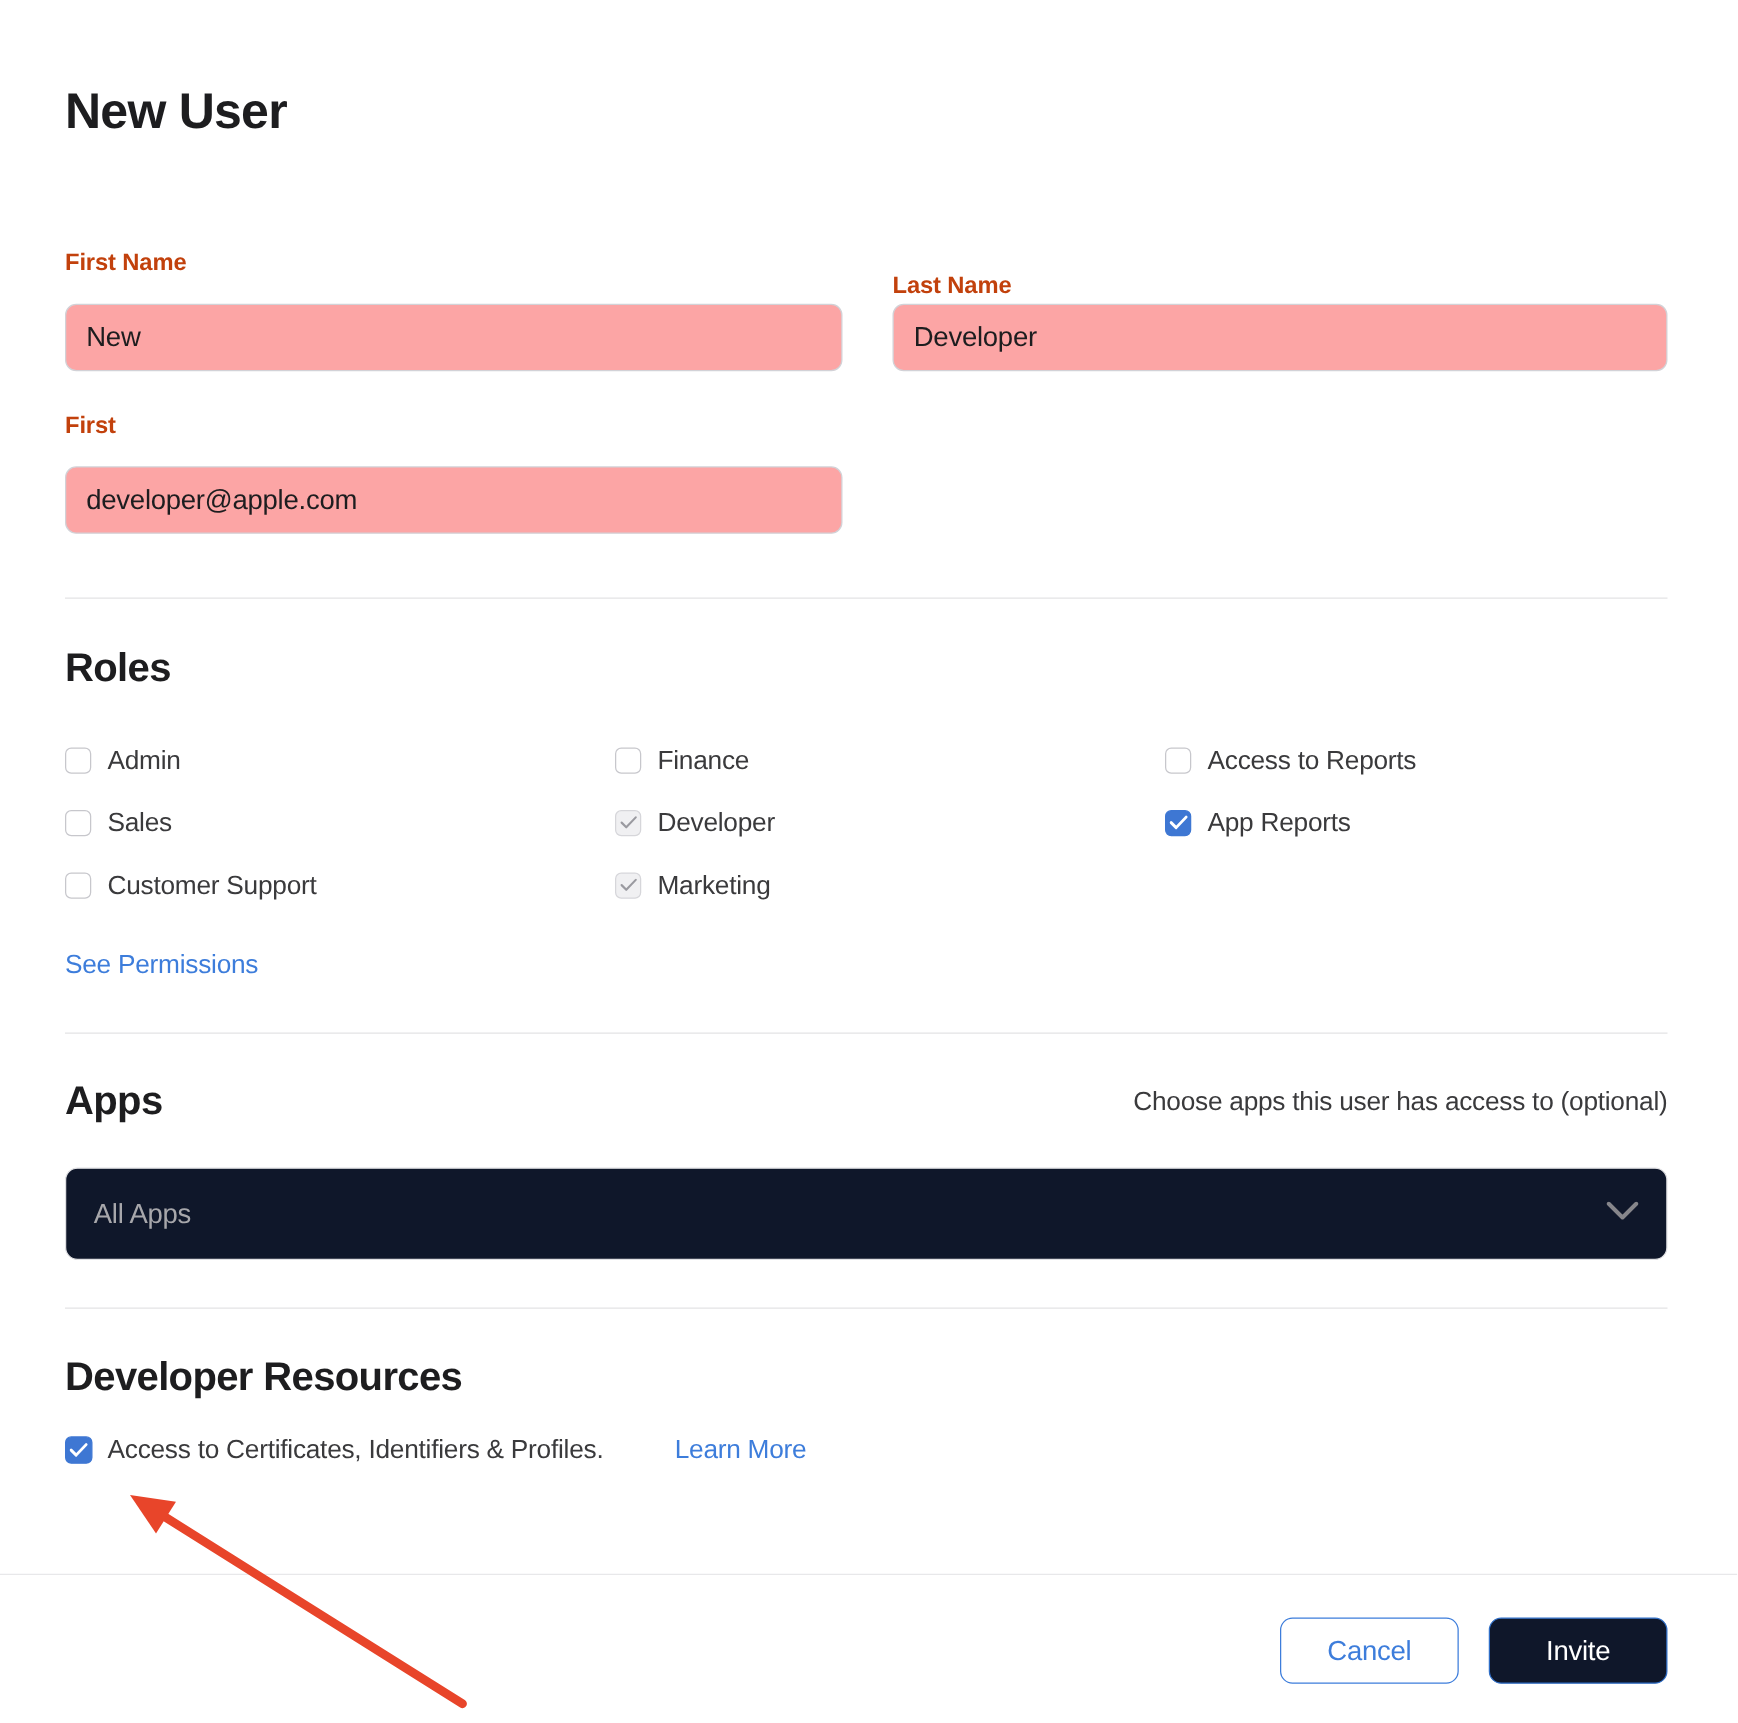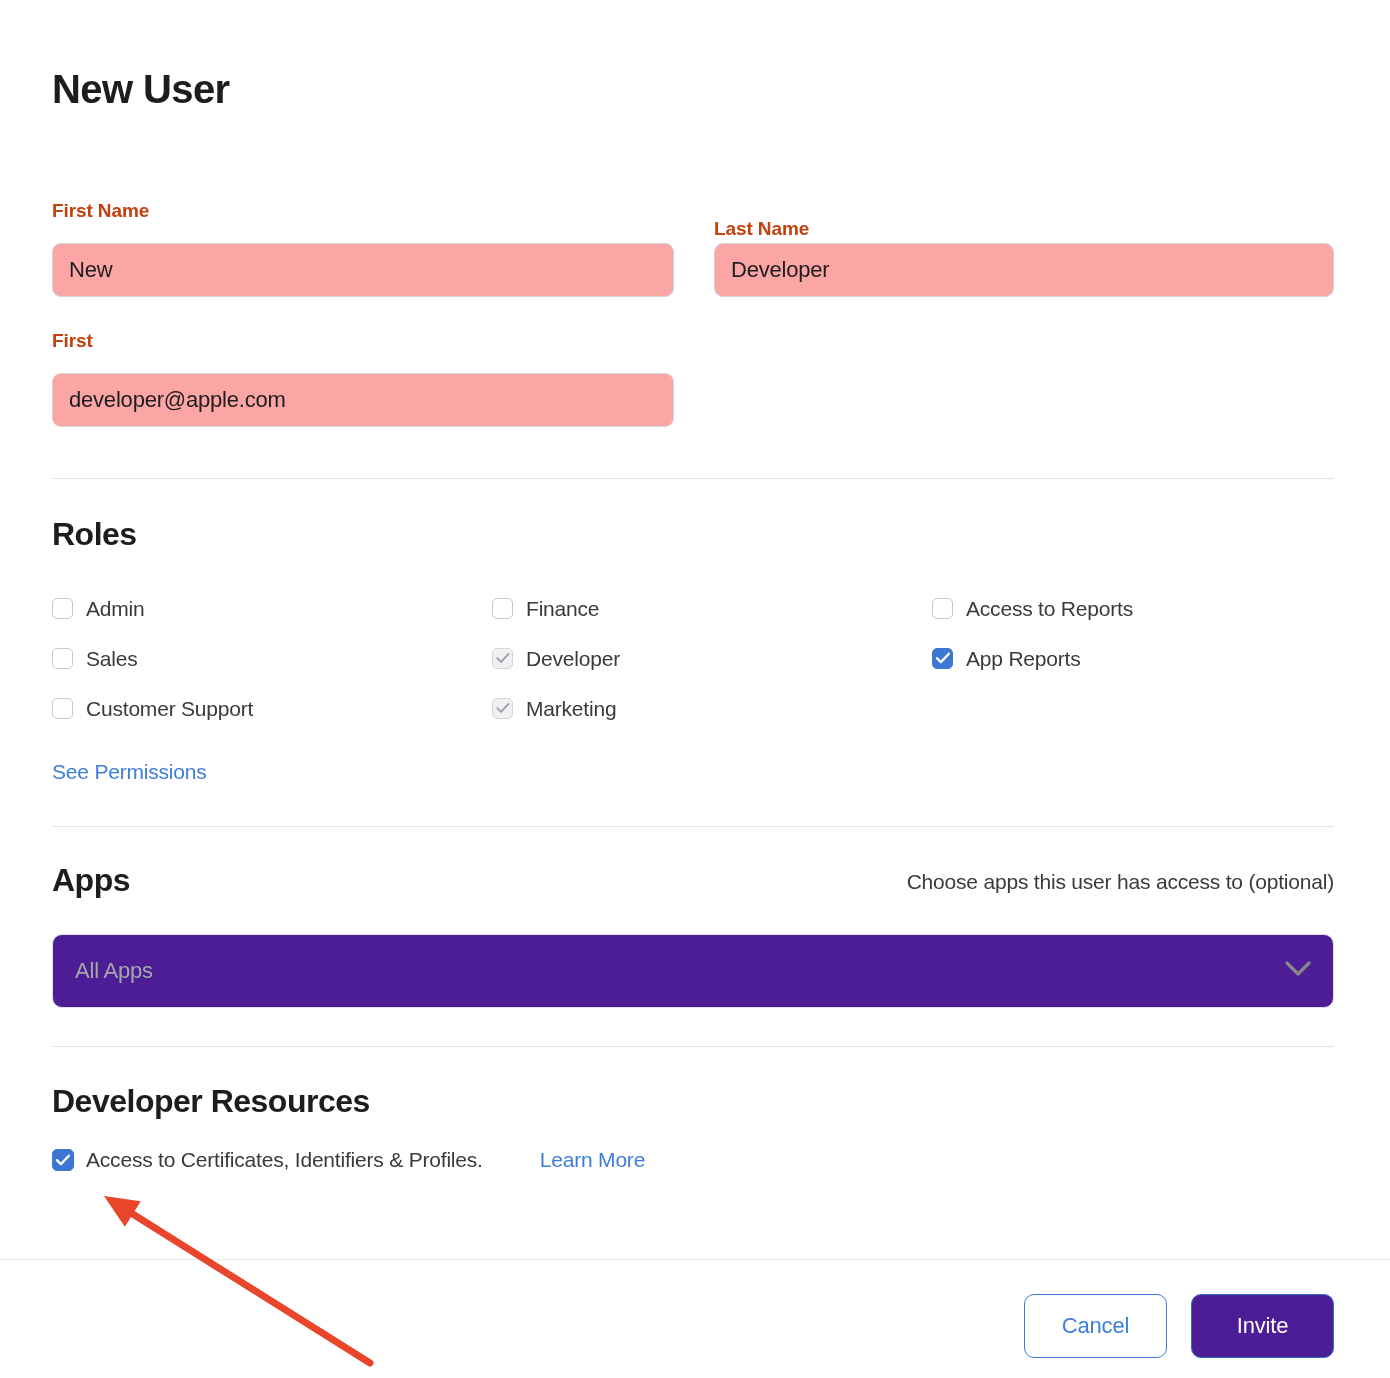--- a/index.html
+++ b/index.html
@@ -167,21 +167,21 @@
   }
 
   #apps-select {
     position: absolute;
     left: 52px;
     top: 934px;
     width: 1282px;
     height: 74px;
     border: 1px solid #e0e0e3;
     border-radius: 10px;
-    background: #4c1d95;
+    background: #0f172a;
     display: flex;
     align-items: center;
     padding: 0 22px;
     cursor: pointer;
   }
   #apps-select-value {
     flex: 1;
     font-size: 22px;
     color: #a7a7ab;
     letter-spacing: -0.2px;
@@ -212,35 +212,35 @@
     display: flex;
     align-items: center;
     gap: 24px;
   }
   .btn {
     font-family: "Liberation Sans", sans-serif;
     font-size: 22px;
     letter-spacing: -0.2px;
     border-radius: 10px;
     cursor: pointer;
-    height: 64px;
+    height: 53px;
     display: flex;
     align-items: center;
     justify-content: center;
   }
   .btn-secondary {
     width: 143px;
     border: 1px solid #3d7ddb;
     background: #ffffff;
     color: #3d7ddb;
   }
   .btn-primary {
     width: 143px;
     border: 1px solid #2f6ec7;
-    background: #4c1d95;
+    background: #0f172a;
     color: #ffffff;
   }
 
   
   #annotation-arrow {
     position: absolute;
     left: 0; top: 0;
     width: 1390px; height: 1378px;
     pointer-events: none;
   }

